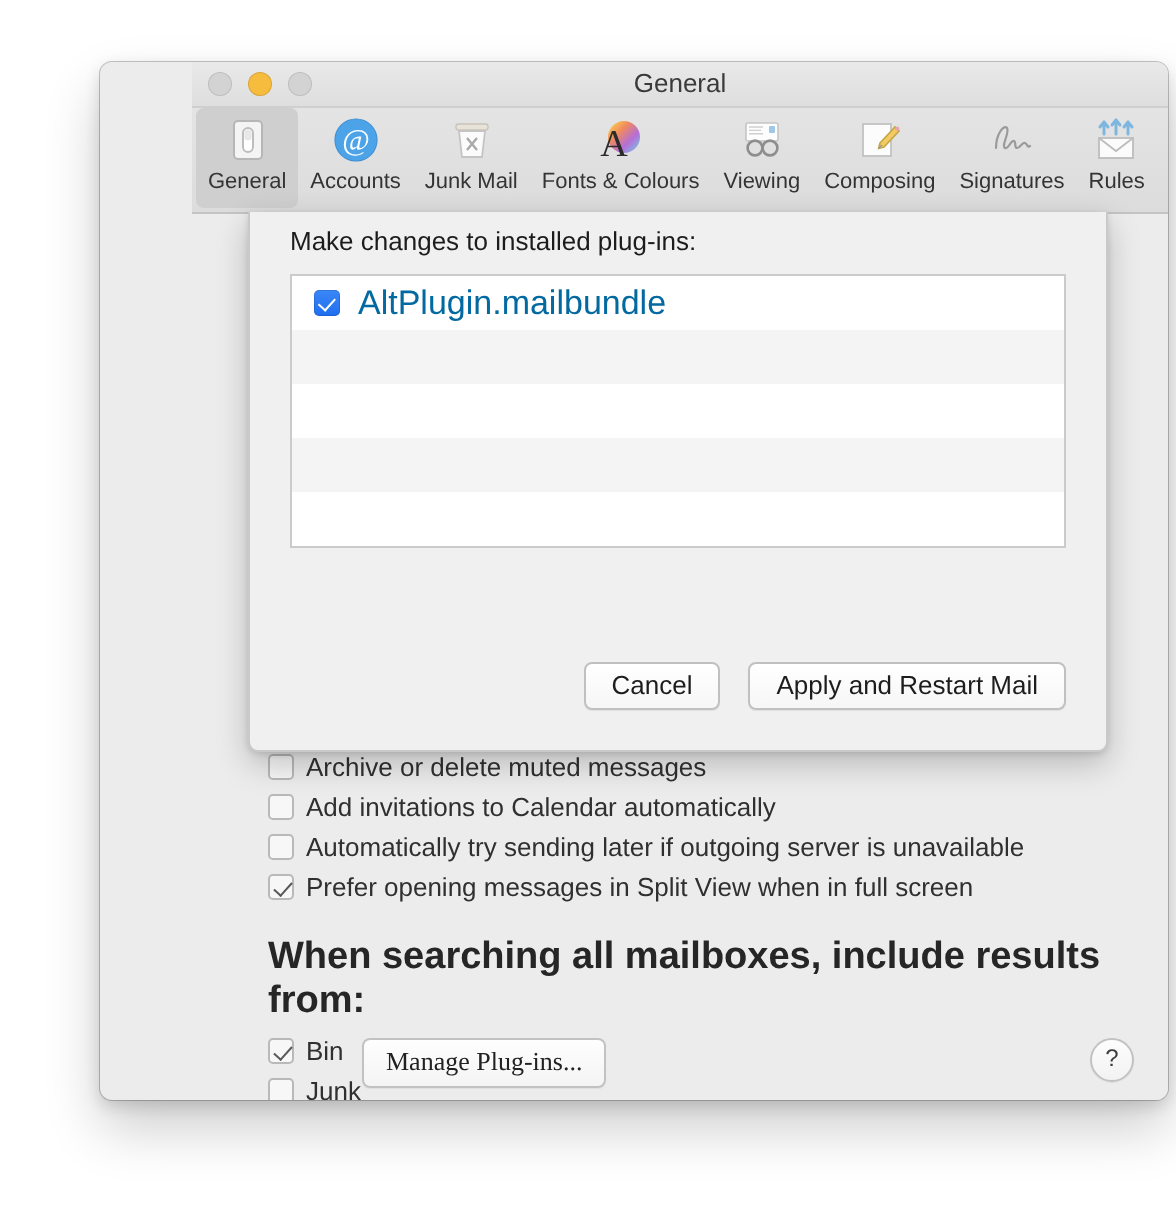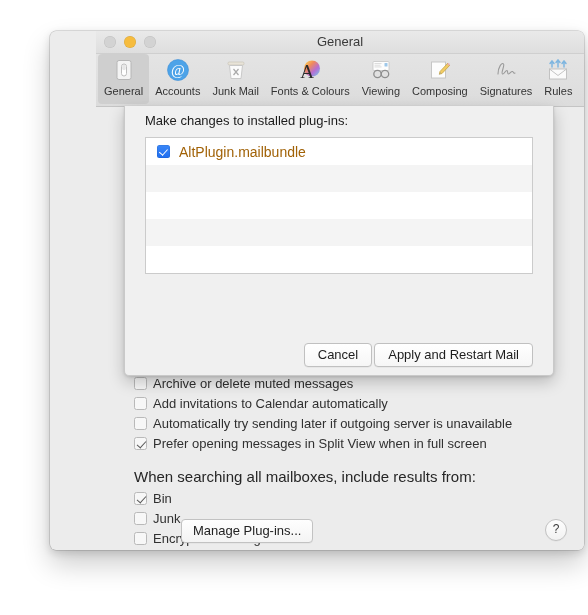--- a/index.html
+++ b/index.html
@@ -144,30 +144,31 @@
     border: solid #585858;
     border-width: 0 1.6px 1.6px 0;
     transform: rotate(42deg);
   }
   .chk-label {
     font-size: 13px;
     color: #303030;
     line-height: 17px;
   }
   .section-title {
-    font-size: 15px;
+    font-size: 19px;
     color: #262626;
     margin: 13px 0 5px 38px;
+    font-weight: bold;
   }
 
   .manage-btn {
     position: absolute;
     left: 85px;
     top: 412px;
-    font-family: Liberation Sans, sans-serif;
+    font-family: Liberation Serif, serif;
     font-size: 13px;
     color: #222;
     background: linear-gradient(to bottom, #fefefe, #f4f4f4);
     border: 1px solid #c2c2c2;
     border-radius: 4px;
     padding: 3px 11px 4px 11px;
     box-shadow: 0 0.5px 0.5px rgba(0,0,0,0.06);
   }
   .help-btn {
     position: absolute;
@@ -236,29 +237,29 @@
     position: absolute;
     left: 4px;
     top: 1.5px;
     width: 3.5px;
     height: 7px;
     border: solid #ffffff;
     border-width: 0 1.7px 1.7px 0;
     transform: rotate(42deg);
   }
   .plugin-name {
-    font-size: 14px;
-    color: #a16207;
+    font-size: 17px;
+    color: #0369a1;
   }
   .sheet-buttons {
     position: absolute;
     right: 20px;
-    bottom: 8px;
-    display: flex;
-    gap: 2px;
+    bottom: 20px;
+    display: flex;
+    gap: 14px;
   }
   .sheet-btn {
     font-family: "Liberation Sans", sans-serif;
     font-size: 13px;
     color: #1d1d1d;
     background: linear-gradient(to bottom, #ffffff, #f6f6f6);
     border: 1px solid #c0c0c0;
     border-radius: 4px;
     padding: 3px 13px 4px 13px;
     box-shadow: 0 0.5px 0.5px rgba(0,0,0,0.07);

